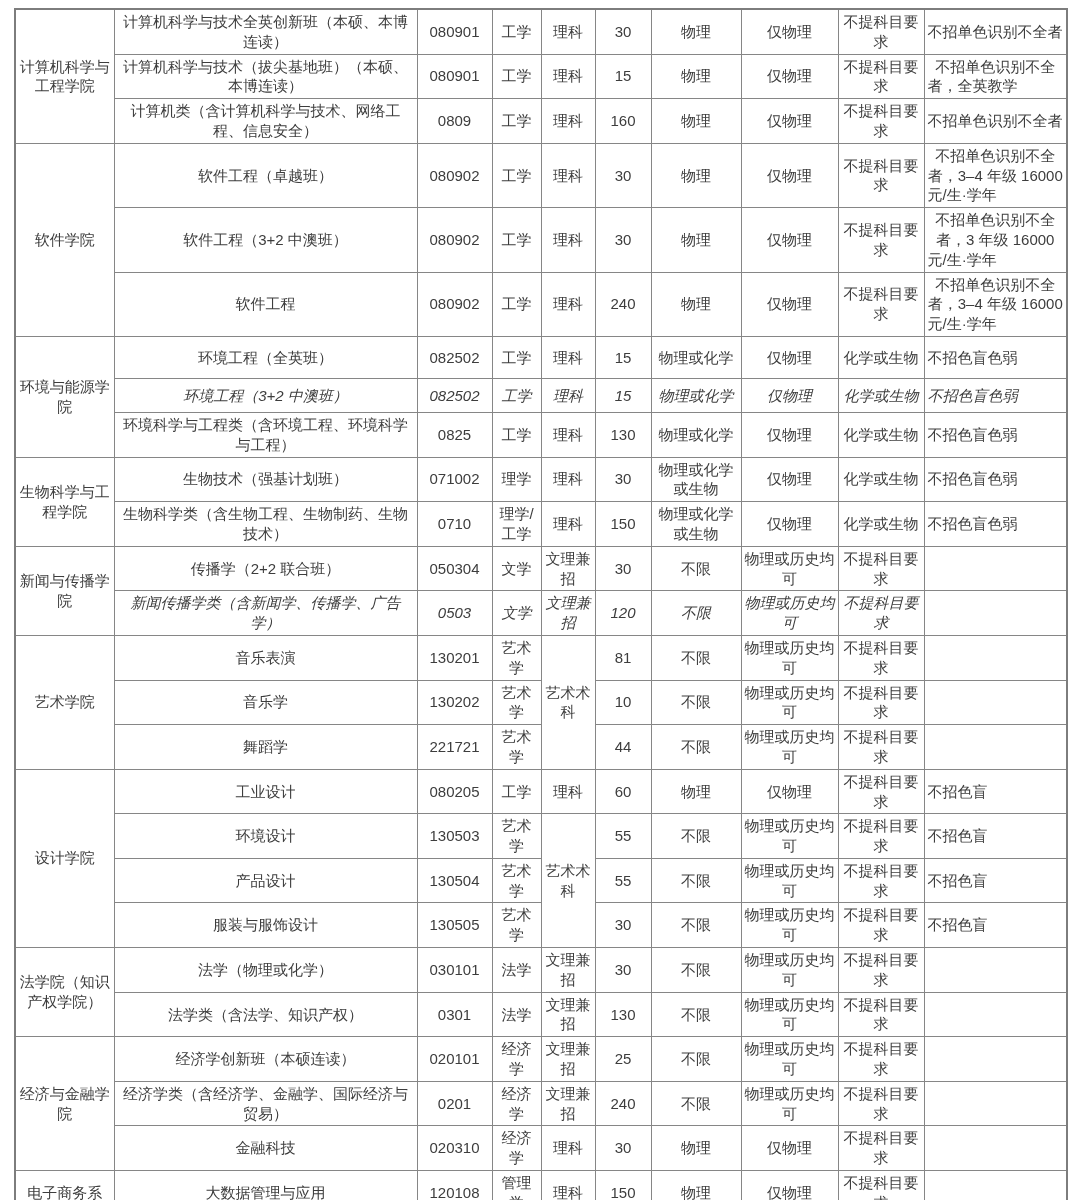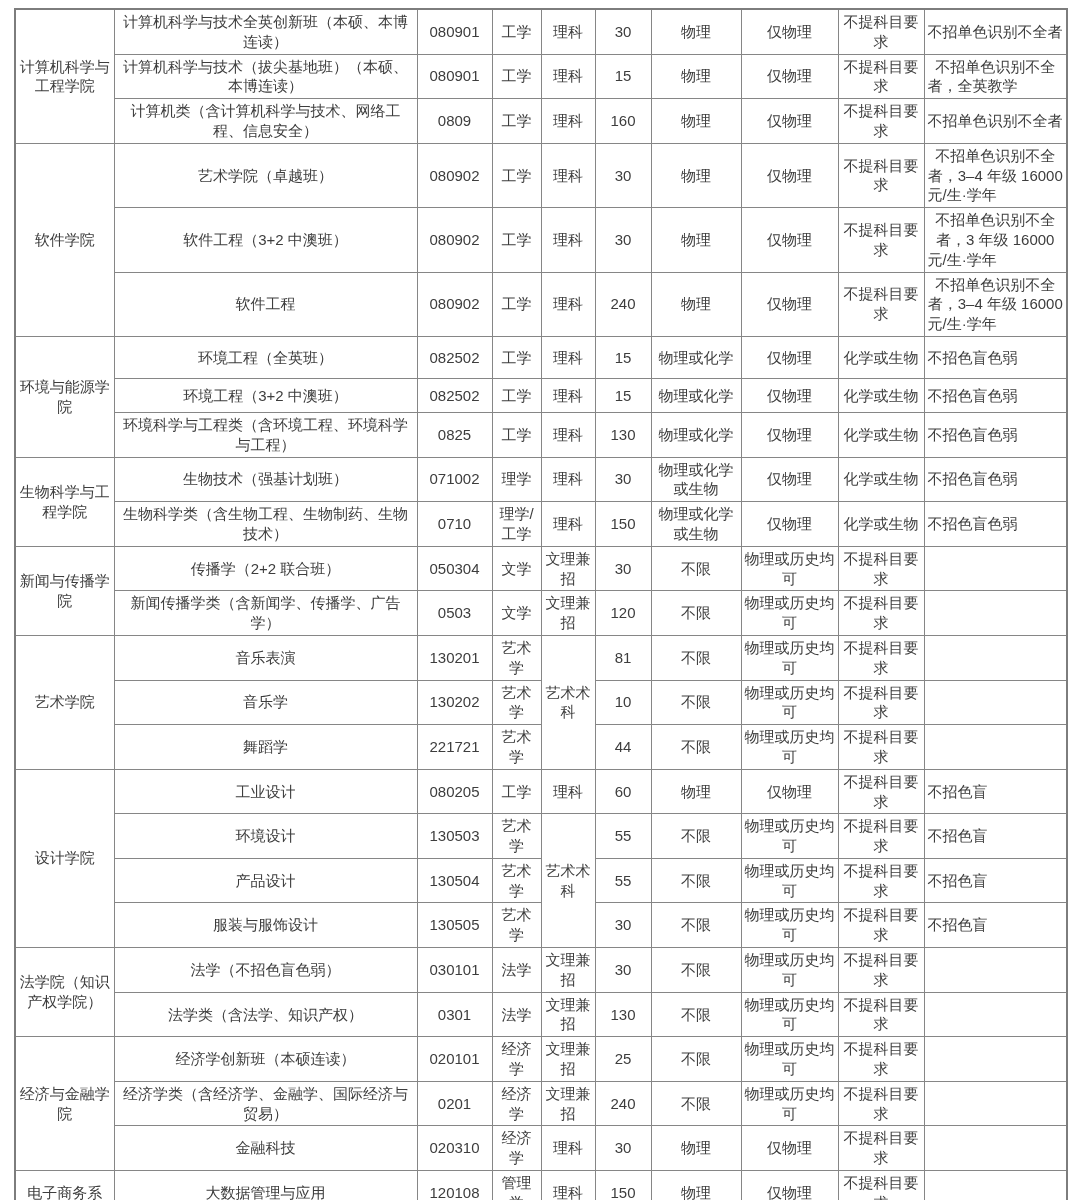--- a/index.html
+++ b/index.html
@@ -100,21 +100,21 @@
           <td class="col-degree">工学</td>
           <td class="col-category">理科</td>
           <td class="col-count">160</td>
           <td class="col-subject1">物理</td>
           <td class="col-subject2">仅物理</td>
           <td class="col-subject3">不提科目要求</td>
           <td class="col-note">不招单色识别不全者</td>
         </tr>
         <tr style="height: 58px;">
           <td rowspan="3" class="col-college">软件学院</td>
-          <td class="col-major">艺术学院（卓越班）</td>
+          <td class="col-major">软件工程（卓越班）</td>
           <td class="col-code">080902</td>
           <td class="col-degree">工学</td>
           <td class="col-category">理科</td>
           <td class="col-count">30</td>
           <td class="col-subject1">物理</td>
           <td class="col-subject2">仅物理</td>
           <td class="col-subject3">不提科目要求</td>
           <td class="col-note">不招单色识别不全者，3–4 年级 16000 元/生·学年</td>
         </tr>
         <tr style="height: 58px;">
@@ -144,21 +144,21 @@
           <td class="col-major">环境工程（全英班）</td>
           <td class="col-code">082502</td>
           <td class="col-degree">工学</td>
           <td class="col-category">理科</td>
           <td class="col-count">15</td>
           <td class="col-subject1">物理或化学</td>
           <td class="col-subject2">仅物理</td>
           <td class="col-subject3">化学或生物</td>
           <td class="col-note">不招色盲色弱</td>
         </tr>
-        <tr style="height: 34px;">
+        <tr style="height: 34px; font-style: italic;">
           <td class="col-major">环境工程（3+2 中澳班）</td>
           <td class="col-code">082502</td>
           <td class="col-degree">工学</td>
           <td class="col-category">理科</td>
           <td class="col-count">15</td>
           <td class="col-subject1">物理或化学</td>
           <td class="col-subject2">仅物理</td>
           <td class="col-subject3">化学或生物</td>
           <td class="col-note">不招色盲色弱</td>
         </tr>
@@ -201,21 +201,21 @@
           <td class="col-major">传播学（2+2 联合班）</td>
           <td class="col-code">050304</td>
           <td class="col-degree">文学</td>
           <td class="col-category">文理兼招</td>
           <td class="col-count">30</td>
           <td class="col-subject1">不限</td>
           <td class="col-subject2">物理或历史均可</td>
           <td class="col-subject3">不提科目要求</td>
           <td class="col-note"></td>
         </tr>
-        <tr style="height: 42px;">
+        <tr style="height: 42px; font-style: italic;">
           <td class="col-major">新闻传播学类（含新闻学、传播学、广告学）</td>
           <td class="col-code">0503</td>
           <td class="col-degree">文学</td>
           <td class="col-category">文理兼招</td>
           <td class="col-count">120</td>
           <td class="col-subject1">不限</td>
           <td class="col-subject2">物理或历史均可</td>
           <td class="col-subject3">不提科目要求</td>
           <td class="col-note"></td>
         </tr>
@@ -289,21 +289,21 @@
           <td class="col-code">130505</td>
           <td class="col-degree">艺术学</td>
           <td class="col-count">30</td>
           <td class="col-subject1">不限</td>
           <td class="col-subject2">物理或历史均可</td>
           <td class="col-subject3">不提科目要求</td>
           <td class="col-note">不招色盲</td>
         </tr>
         <tr style="height: 42px;">
           <td rowspan="2" class="col-college">法学院（知识产权学院）</td>
-          <td class="col-major">法学（不招色盲色弱）</td>
+          <td class="col-major">法学（物理或化学）</td>
           <td class="col-code">030101</td>
           <td class="col-degree">法学</td>
           <td class="col-category">文理兼招</td>
           <td class="col-count">30</td>
           <td class="col-subject1">不限</td>
           <td class="col-subject2">物理或历史均可</td>
           <td class="col-subject3">不提科目要求</td>
           <td class="col-note"></td>
         </tr>
         <tr style="height: 36px;">

